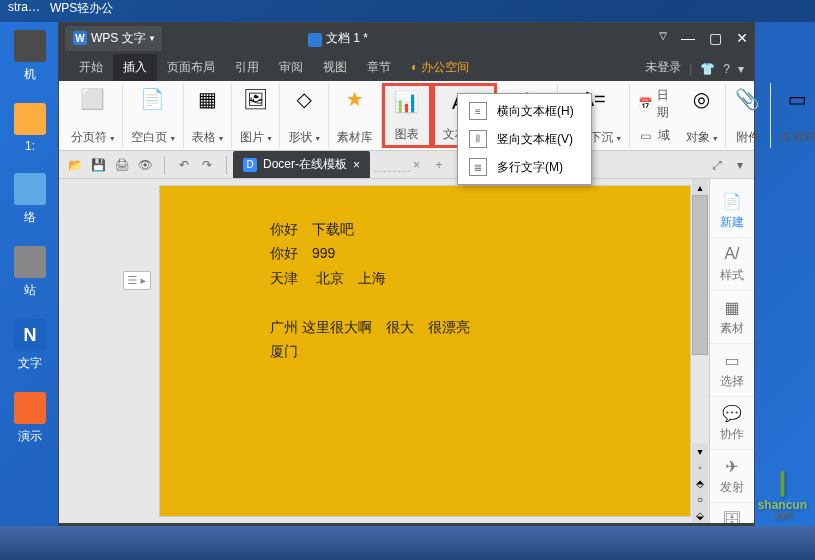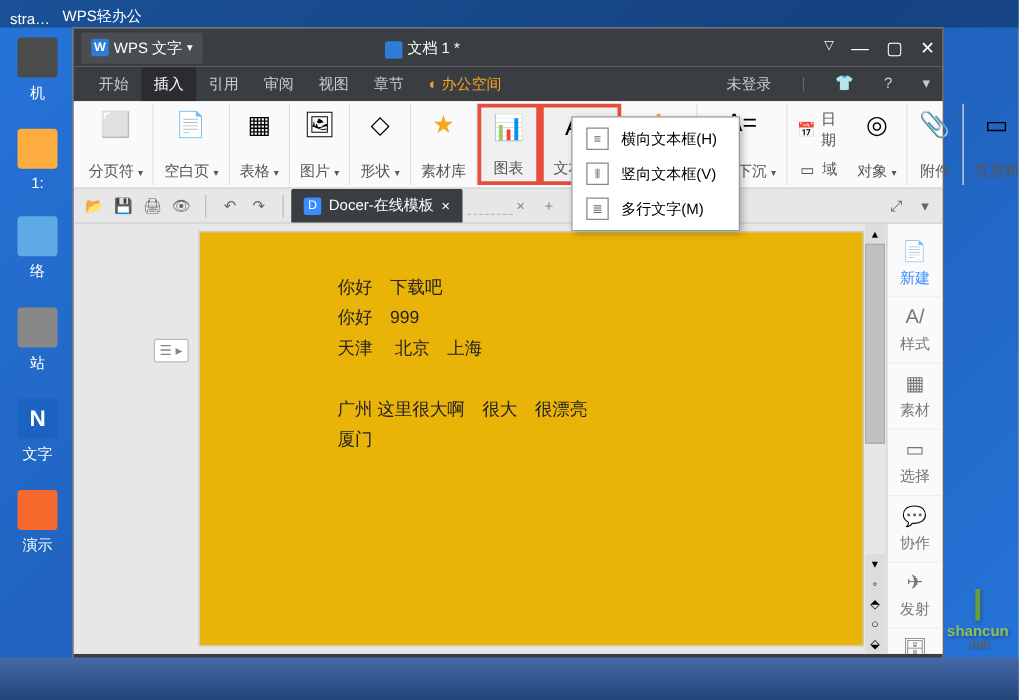--- a/index.html
+++ b/index.html
@@ -1,34 +1,34 @@
 <!DOCTYPE html>
 <html><head>
 <meta charset="utf-8">
 <style>
 *{margin:0;padding:0;box-sizing:border-box;font-family:"Microsoft YaHei",sans-serif;font-size:12px}
 body{width:815px;height:560px;background:linear-gradient(135deg,#2674d9 0%,#1f5fb8 50%,#2674d9 100%);position:relative;overflow:hidden}
-.taskbar-top{position:absolute;top:0;left:0;right:0;height:22px;background:rgba(0,0,0,.3);color:#fff;display:flex;align-items:flex-end;padding:0 8px;gap:10px}
+.taskbar-top{position:absolute;top:0;left:0;right:0;height:22px;background:rgba(0,0,0,.3);color:#fff;display:flex;align-items:flex-start;padding:0 8px;gap:10px}
 .desktop-icons{position:absolute;left:10px;top:30px;display:flex;flex-direction:column;gap:20px}
 .dicon{width:40px;text-align:center;color:#fff;font-size:11px}
 .dicon-img{width:32px;height:32px;margin:0 auto 4px;border-radius:3px}
 .taskbar-bottom{position:absolute;bottom:0;left:0;right:0;height:34px;background:linear-gradient(to bottom,#456aa8,#234578)}
 .wps-window{position:absolute;left:58px;top:22px;right:60px;bottom:12px;background:#f0f0f0;display:flex;flex-direction:column;border:1px solid #444}
 .titlebar{height:30px;background:#3a3d42;display:flex;align-items:center;padding:0 6px;color:#fff}
 .title-app{display:flex;align-items:center;gap:4px;background:#4a4d52;padding:4px 8px;border-radius:2px 2px 0 0}
 .title-app-icon{width:14px;height:14px;background:#2e7cd6;border-radius:2px;display:flex;align-items:center;justify-content:center;font-size:10px;font-weight:bold}
 .doc-title{margin-left:auto;margin-right:auto;display:flex;align-items:flex-end;gap:4px}
 .doc-icon{width:14px;height:14px;background:#2e7cd6;border-radius:2px}
 .winctrl{display:flex;gap:14px;margin-left:auto}
 .winctrl span{cursor:pointer;font-size:14px}
 .menubar{height:28px;background:#3a3d42;display:flex;align-items:center;padding:0 10px;color:#ccc}
 .menu-tab{padding:5px 10px;cursor:pointer}
 .menu-tab.active{color:#fff;background:#2a2c30}
 .menu-tab.orange{color:#f5a623}
-.menu-right{margin-left:auto;display:flex;align-items:flex-start;gap:24px}
+.menu-right{margin-left:auto;display:flex;align-items:flex-end;gap:8px}
 .ribbon{height:70px;background:#fafafa;border-bottom:1px solid #ccc;display:flex;align-items:center;padding:2px 4px;gap:0;position:relative}
 .rgroup{display:flex;flex-direction:column;align-items:center;padding:2px 8px;height:100%;justify-content:space-between;cursor:pointer;border-right:1px solid #e0e0e0}
 .rgroup .ricon{width:28px;height:28px;display:flex;align-items:center;justify-content:center;font-size:20px}
 .rgroup .rlbl{font-size:12px;color:#555;white-space:nowrap}
 .highlight{border:3px solid #e74c3c;background:#f0f0f0}
 .small-items{display:flex;flex-direction:column;gap:2px;padding:2px 4px;height:100%;justify-content:center}
 .small-item{display:flex;align-items:center;gap:4px;padding:2px 4px;cursor:pointer;font-size:12px;color:#555}
 .small-item .si-icon{width:16px;height:16px;display:flex;align-items:center;justify-content:center}
 .dropdown{position:absolute;top:70px;left:398px;background:#fff;border:1px solid #999;box-shadow:2px 2px 6px rgba(0,0,0,.3);z-index:100;padding:3px}
 .dd-item{padding:5px 14px 5px 8px;display:flex;align-items:center;gap:10px;cursor:pointer;font-size:13px}
@@ -114,20 +114,21 @@
       <span>—</span>
       <span>▢</span>
       <span>✕</span>
     </div>
   </div>
 
   <div class="menubar" id="menubar">
 
   <span class="menu-tab">开始</span>
       <span class="menu-tab active">插入</span>
+      <span class="menu-tab">页面布局</span>
       <span class="menu-tab">引用</span>
       <span class="menu-tab">审阅</span>
       <span class="menu-tab">视图</span>
       <span class="menu-tab">章节</span>
       <span class="menu-tab orange"><span style="color:#f5a623;margin-right:3px">◐</span>办公空间</span>
       <div class="menu-right">
         <span>未登录</span>
         <span style="color:#666">|</span>
         <span>👕</span>
         <span>?</span>

